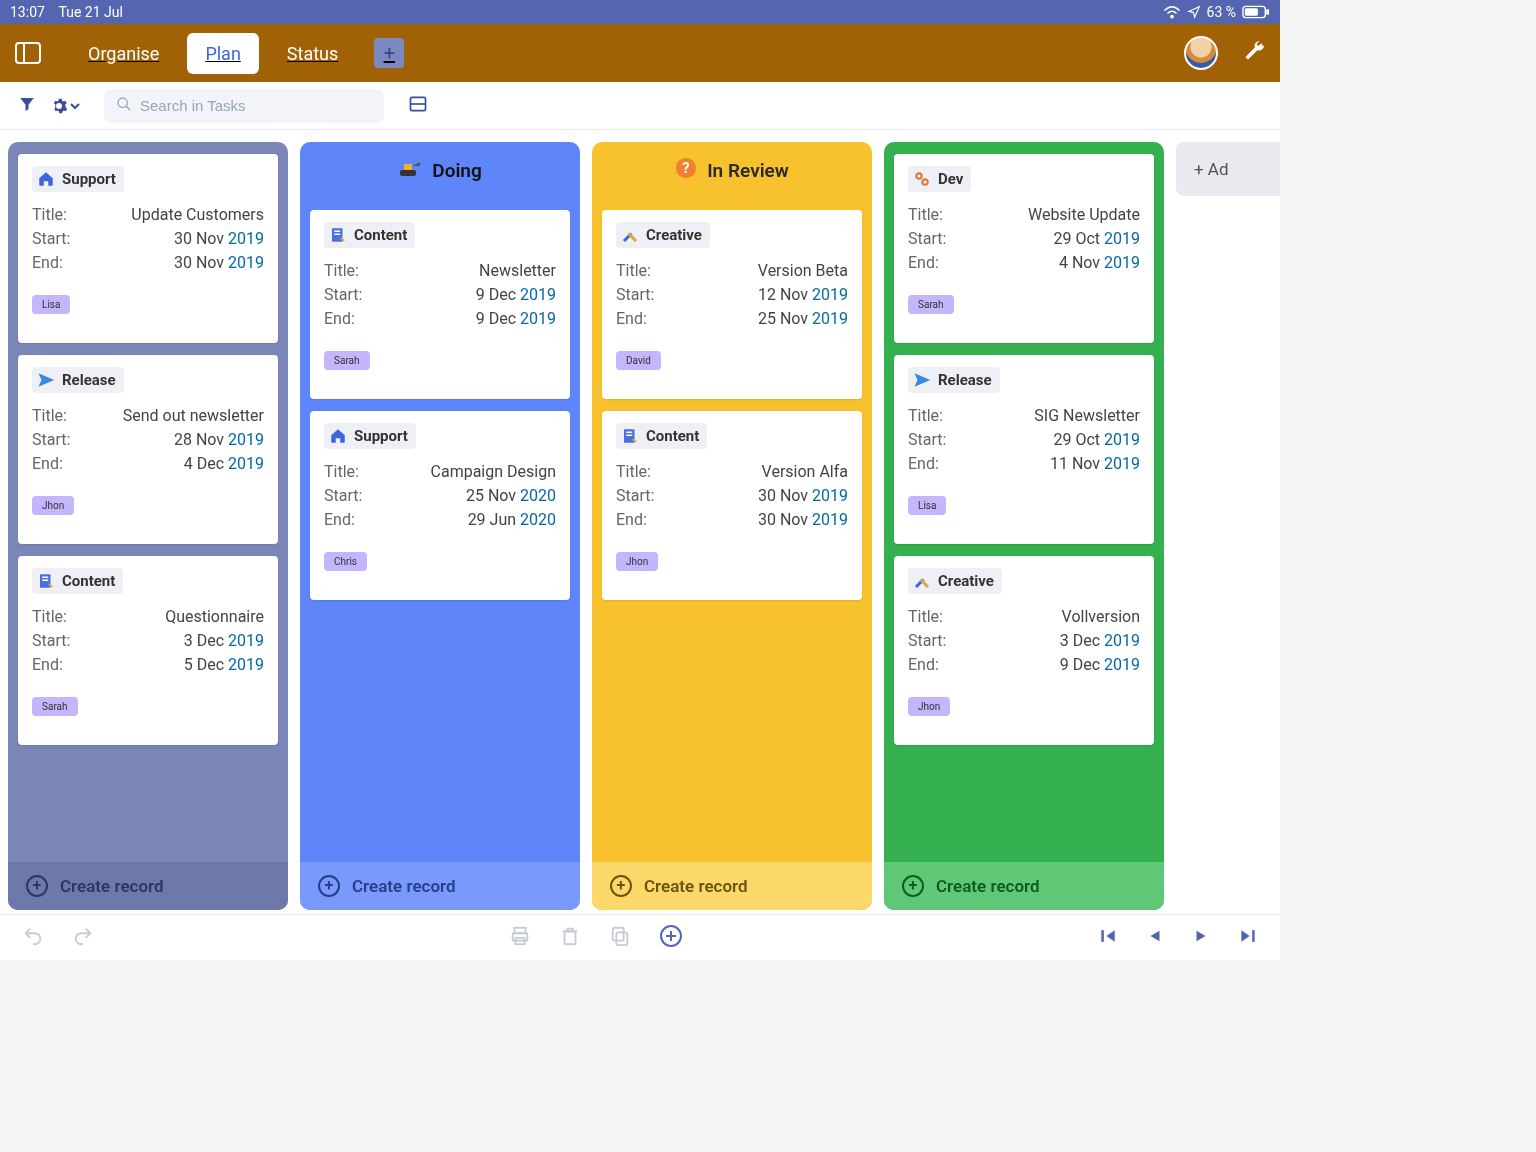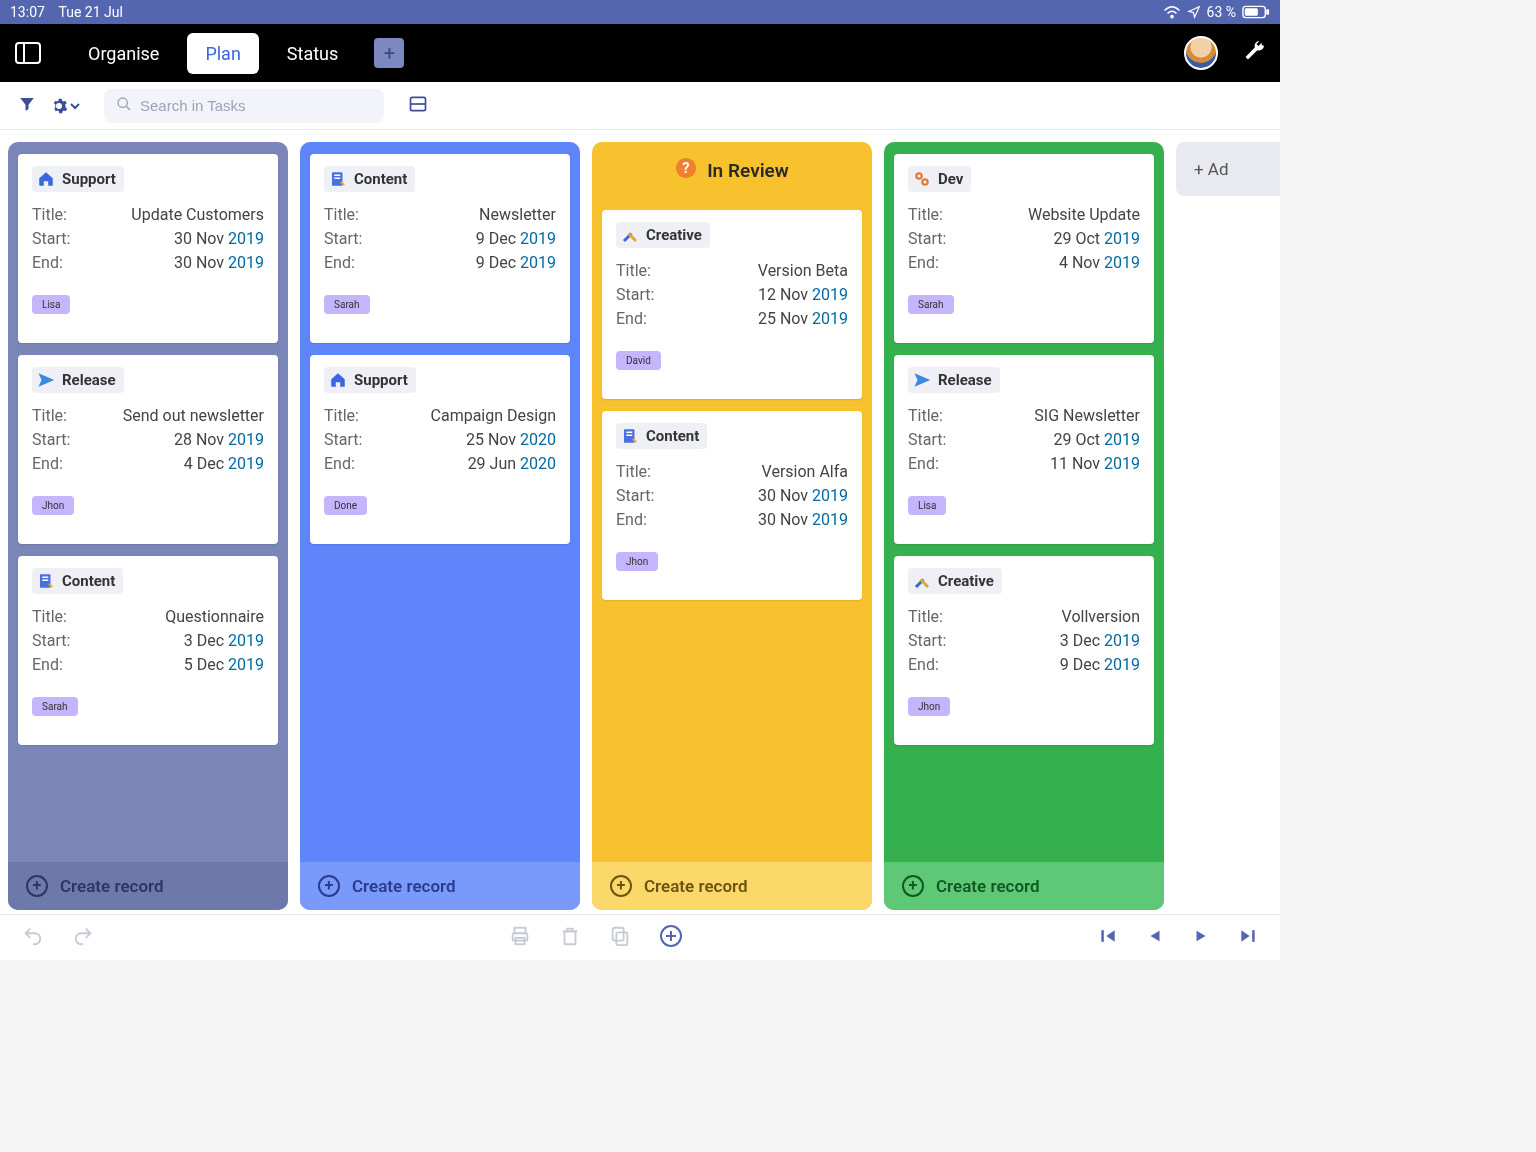--- a/index.html
+++ b/index.html
@@ -21,26 +21,27 @@
     display: flex;
     align-items: center;
     padding: 0 10px;
     justify-content: space-between;
   }
   .statusbar .right { display:flex; align-items:center; gap:6px; }
   .statusbar svg { display:block; }
 
   
   .topbar {
-    background: #000000;
+    background: #a16207;
     height: 58px;
     display: flex;
     align-items: center;
     padding: 0 14px;
     gap: 10px;
+    text-decoration: underline;
   }
   .sidebar-toggle {
     width: 28px; height: 24px;
     display:flex;align-items:center;justify-content:center;
     margin-right: 18px;
   }
   .tab { color:#fff; font-size:18px; padding:10px 18px; border-radius:6px; cursor:pointer;}
   .tab.active { background:#fff; color:#3a66e0; }
   .add-tab { width:30px;height:30px;background:#7b89c0;display:flex;align-items:center;justify-content:center;border-radius:4px;color:#3a4680;font-size:20px;margin-left:8px;}
   .topbar-spacer { flex:1; }
@@ -294,20 +295,28 @@
         <span>5 Dec <span class="dategrey">2019</span></span>
           </div>
       <span class="assignee">Sarah</span></div>
       </div>
     <div class="create">
       <span class="plus">+</span>
       <span>Create record</span>
     </div>
     </div>
     <div class="col c-doing">
+    <div class="col-head">
+      <span><svg width="24" height="20" viewBox="0 0 24 20">
+            <rect x="2" y="12" width="16" height="6" rx="2" fill="#333"></rect>
+            <rect x="6" y="6" width="8" height="6" fill="#f2b020"></rect>
+            <path d="M14 8l8-4v4z" fill="#555"></path>
+          </svg></span>
+      <span>Doing</span>
+    </div>
     <div class="col-body">
         <div class="card">
       <div class="cat">
         <span class="cat-ic">
               <svg width="18" height="18" viewBox="0 0 24 24">
                 <rect x="4" y="3" width="14" height="18" rx="1" fill="#4a6fe0"></rect>
                 <rect x="7" y="6" width="8" height="2" fill="#fff"></rect>
                 <rect x="7" y="10" width="8" height="2" fill="#fff"></rect>
                 <path d="M16 16l4 4" stroke="#e0a63a" stroke-width="3"></path>
               </svg>
@@ -341,21 +350,21 @@
         <span>Campaign Design</span>
           </div>
       <div class="row">
             <span class="lbl">Start:</span>
         <span>25 Nov <span class="dategrey">2020</span></span>
           </div>
       <div class="row">
             <span class="lbl">End:</span>
         <span>29 Jun <span class="dategrey">2020</span></span>
           </div>
-      <span class="assignee">Done</span></div>
+      <span class="assignee">Chris</span></div>
       </div>
     <div class="create">
       <span class="plus">+</span>
       <span>Create record</span>
     </div>
     </div>
     <div class="col c-review">
     <div class="col-head">
       <span><svg width="22" height="22" viewBox="0 0 24 24">
             <circle cx="12" cy="12" r="11" fill="#f08030"></circle>

